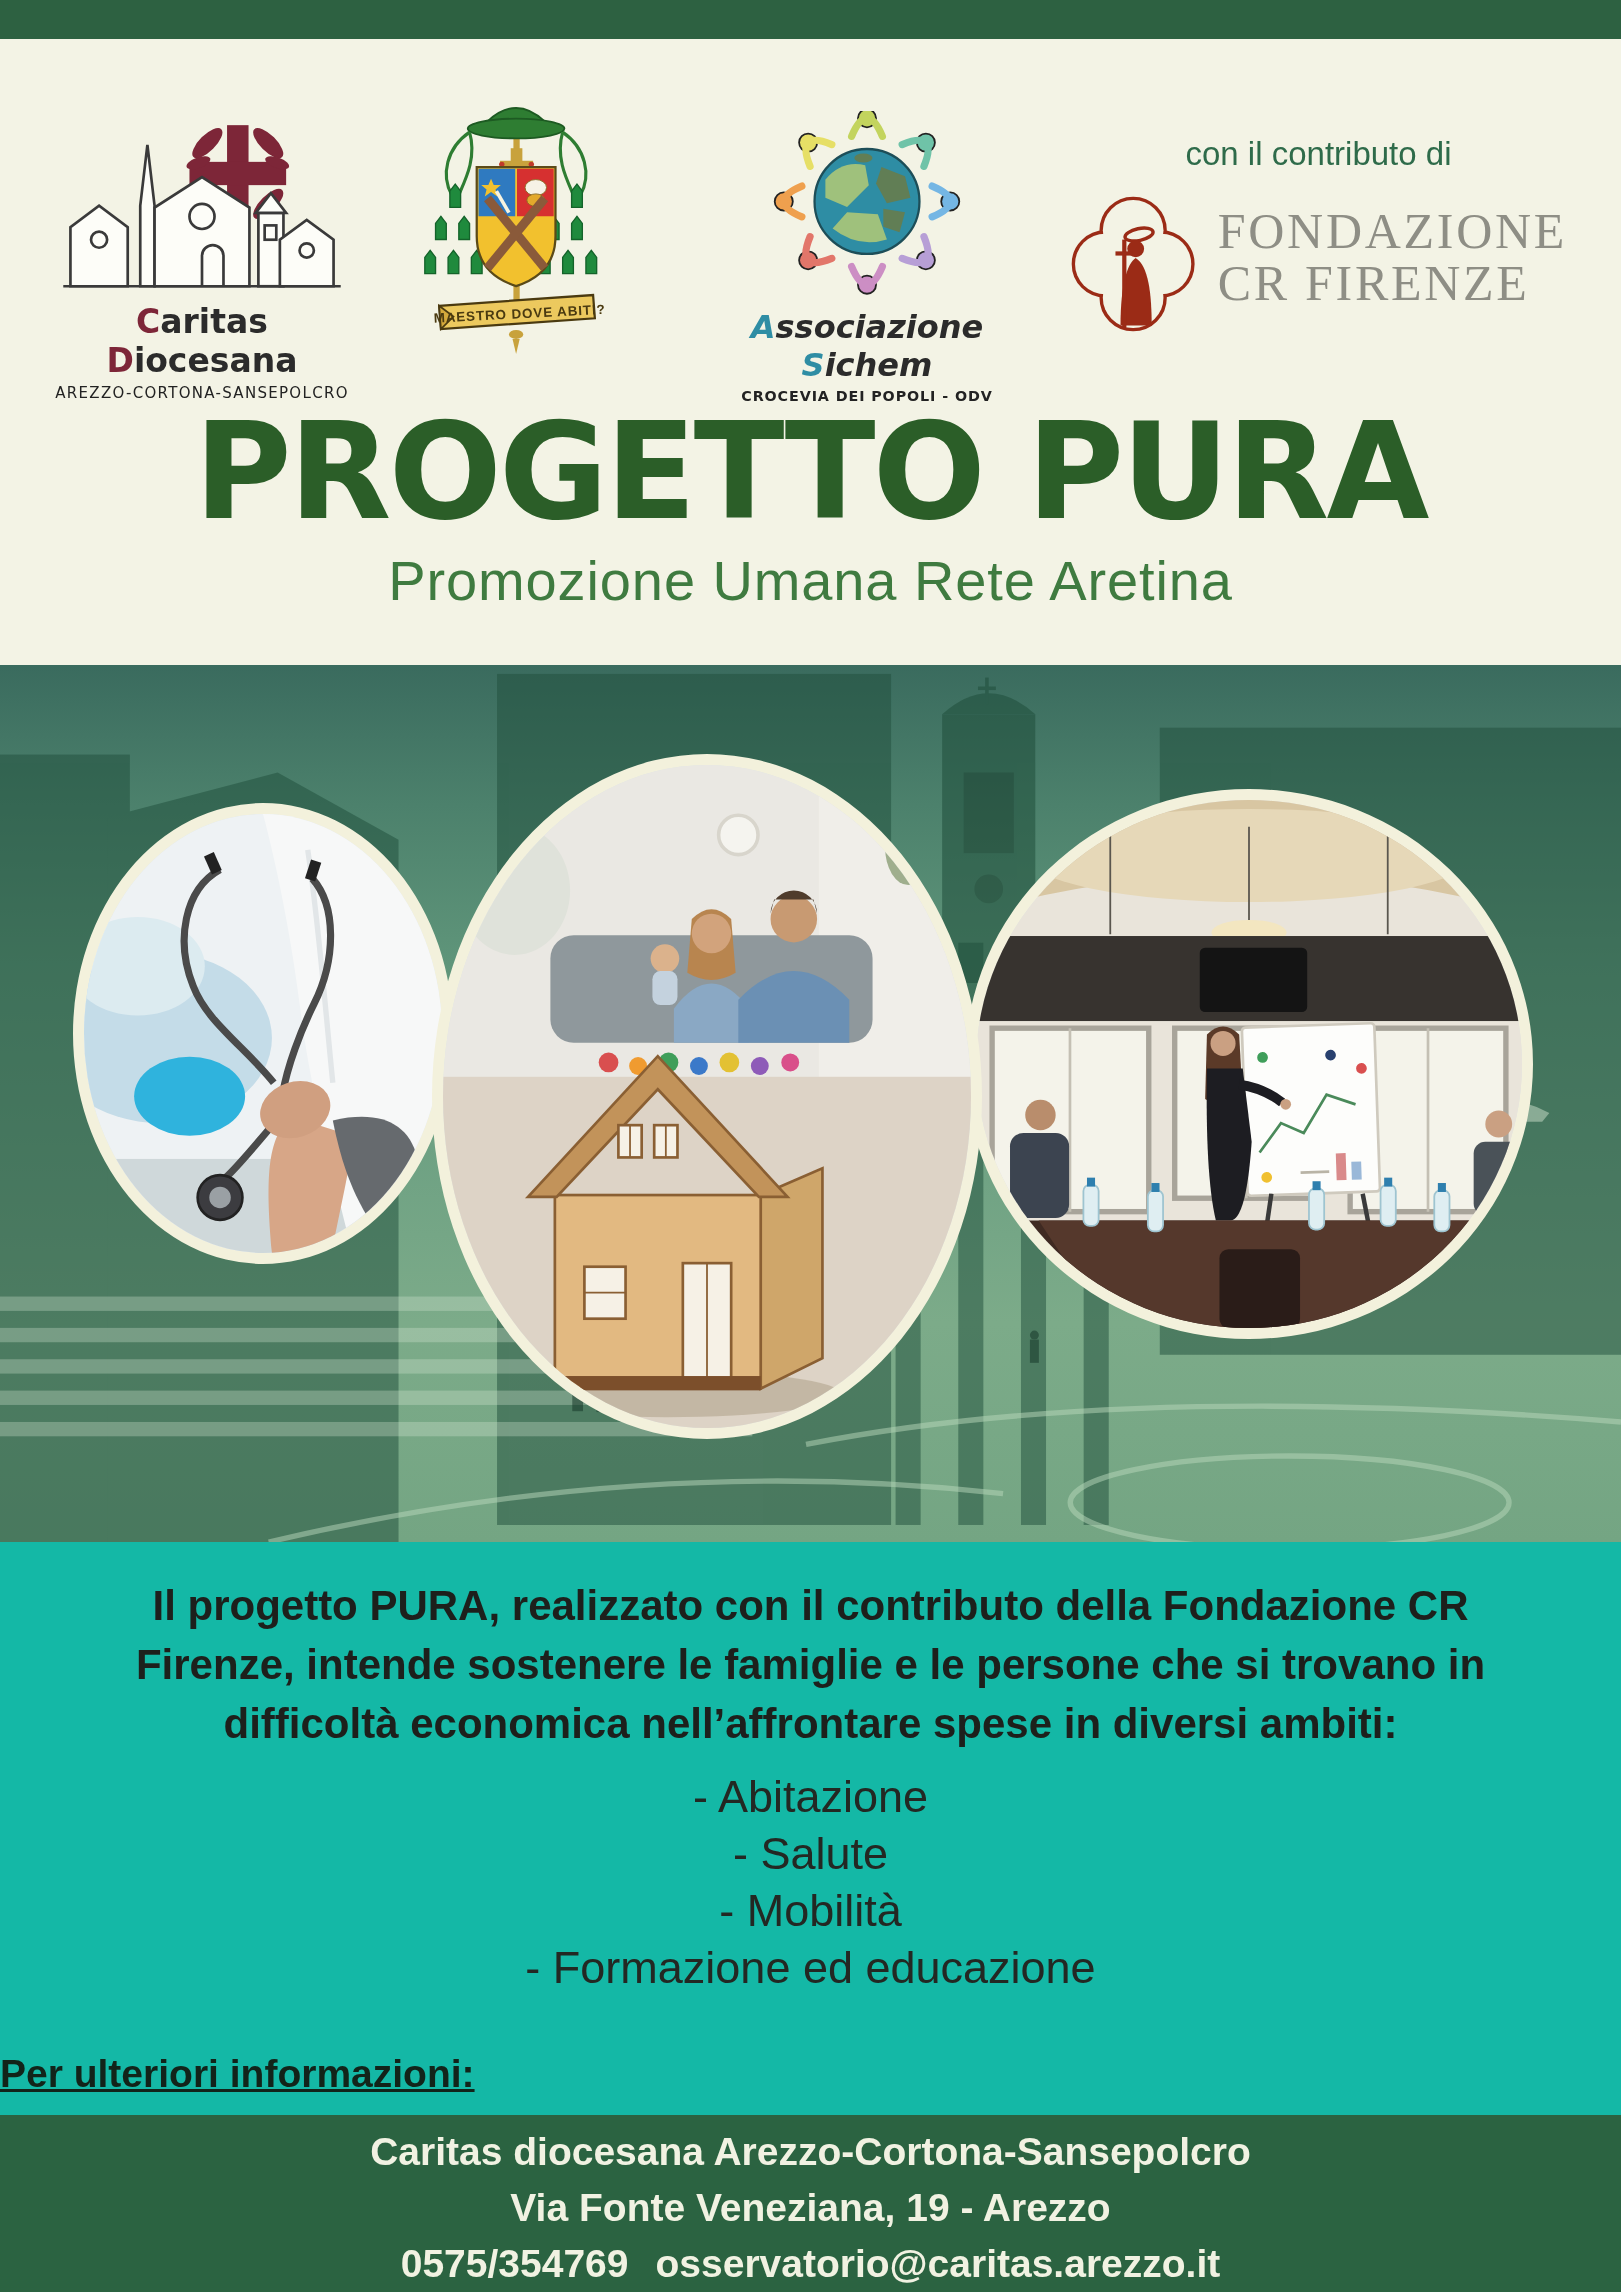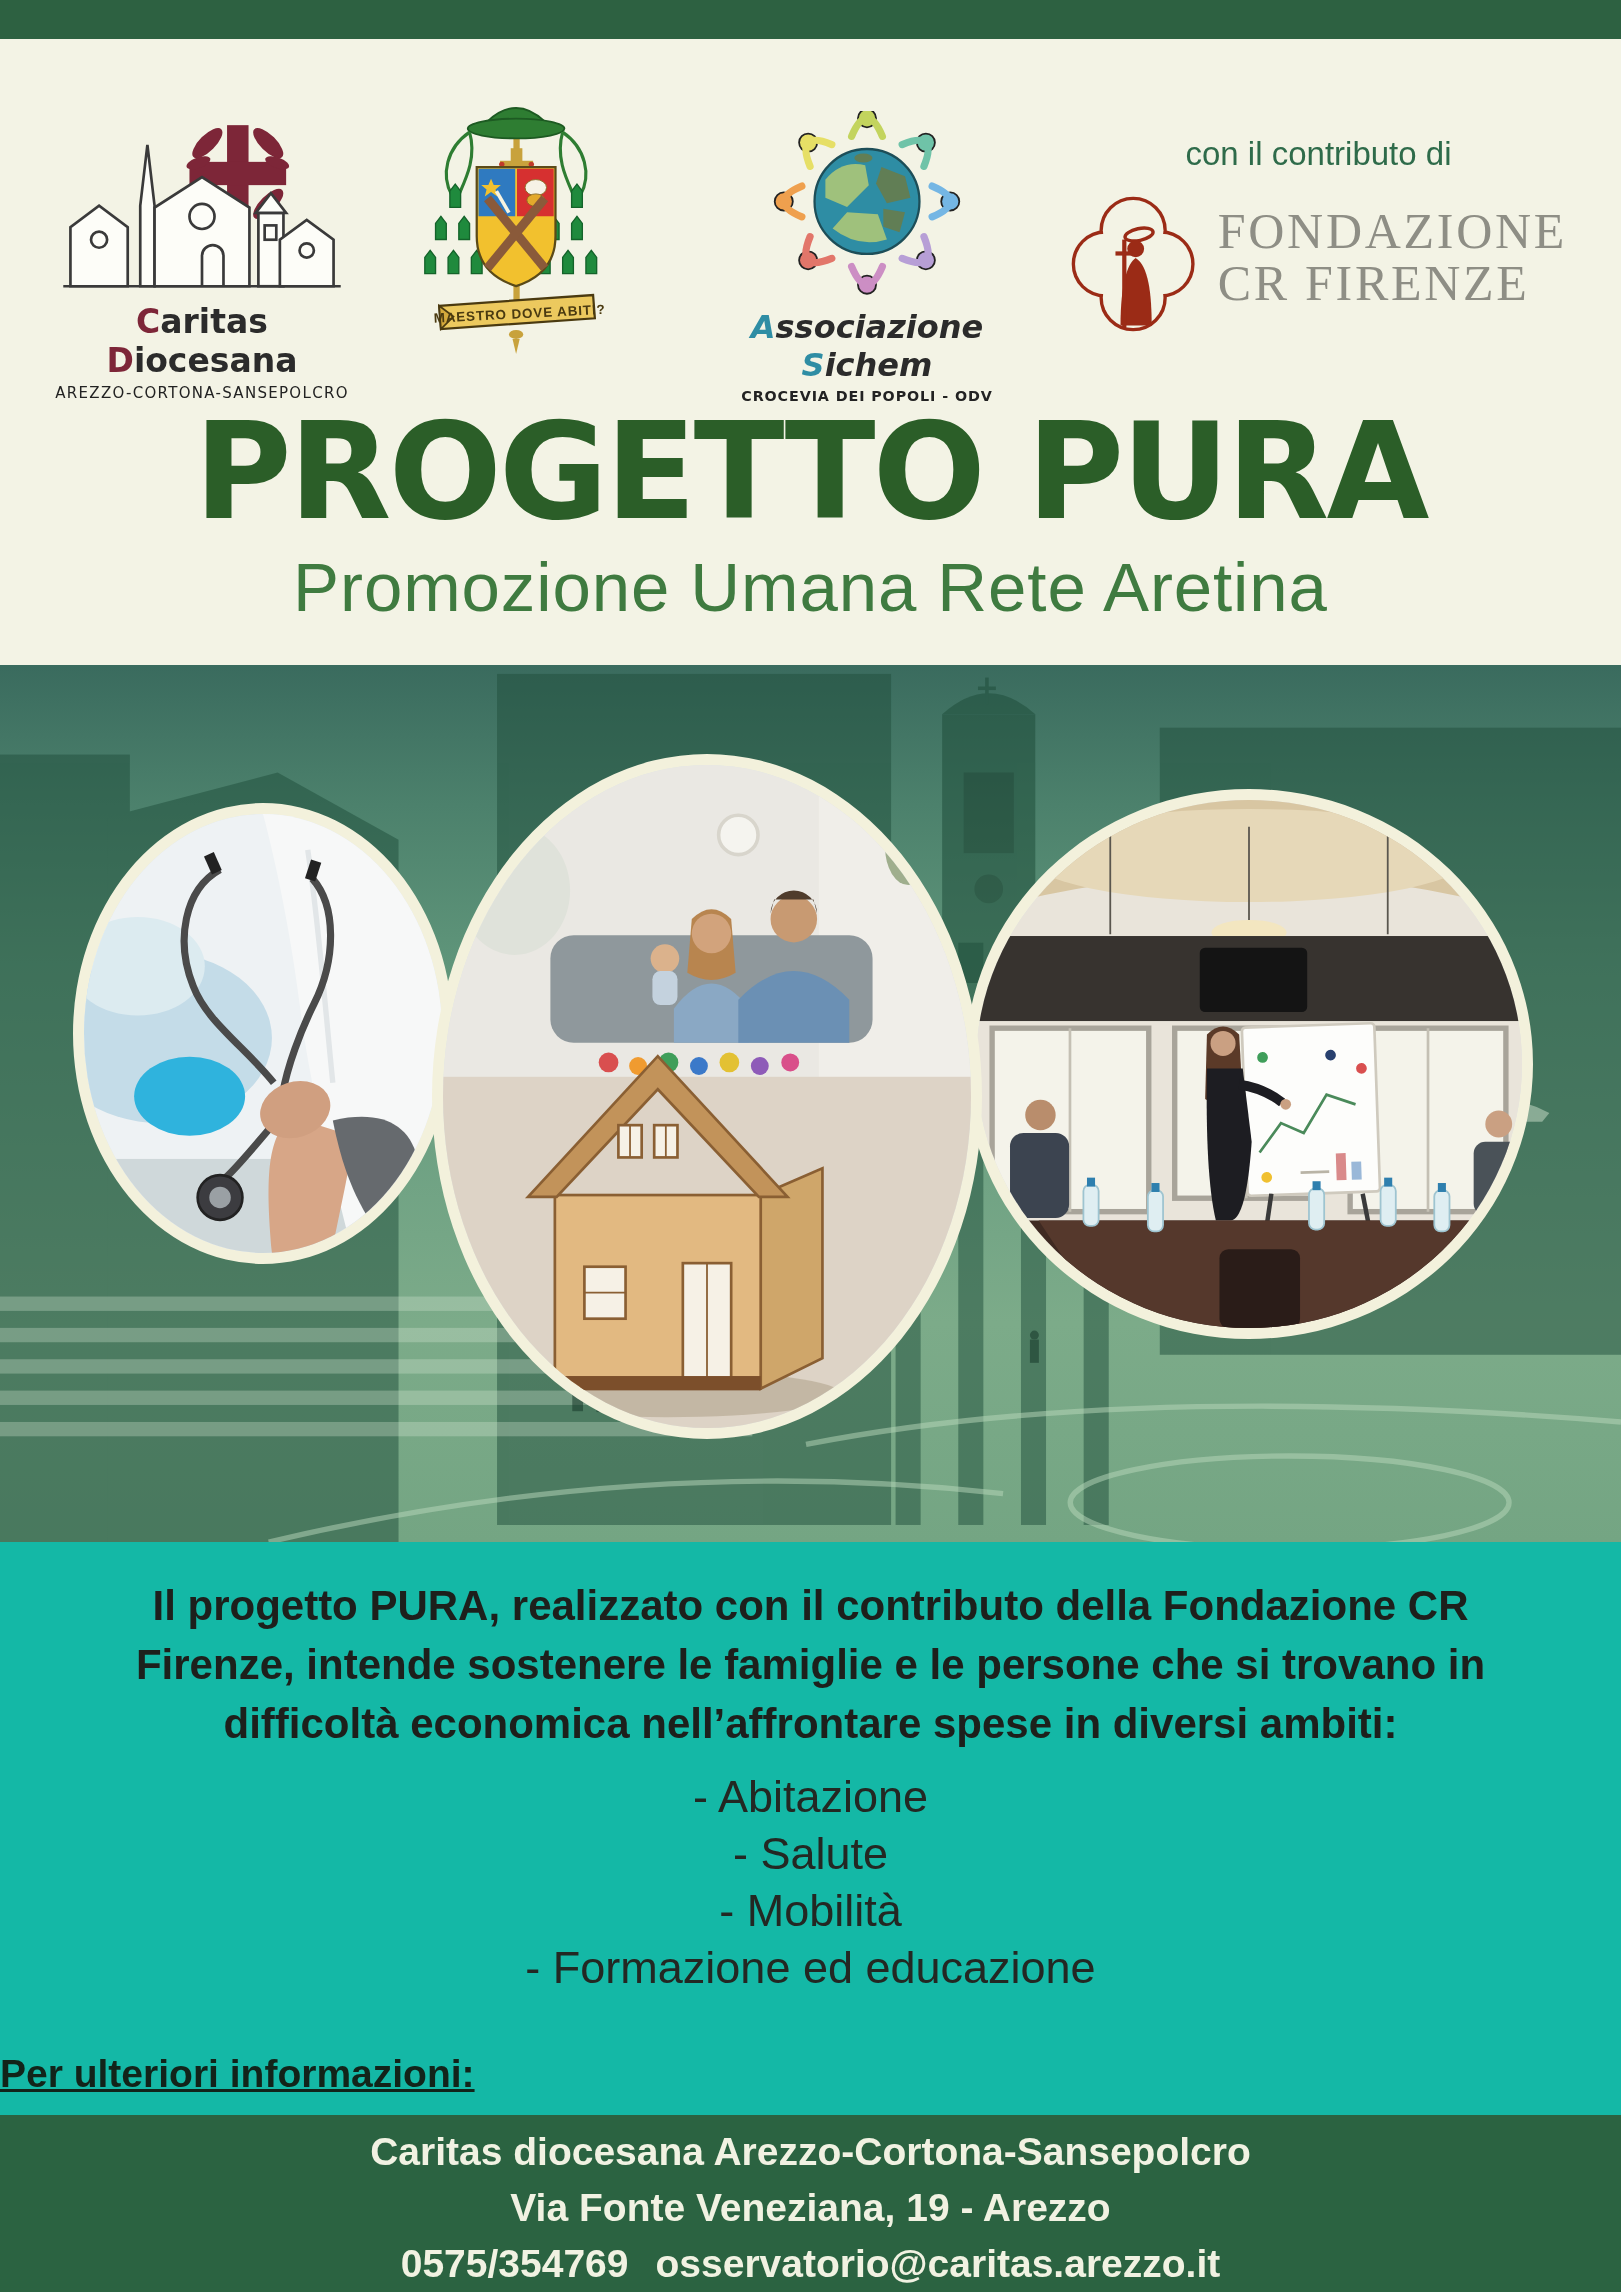--- a/index.html
+++ b/index.html
@@ -19,21 +19,21 @@
   .sichem-name .teal{color:#2e8da4;}
   .sichem-sub{font-family:"DejaVu Sans",sans-serif;font-weight:bold;font-size:14.3px;color:#222;letter-spacing:0.9px;margin-top:4.5px;}
   .fondazione{left:1070px;top:96px;width:497px;}
   .contribution{font-size:33px;color:#2e6b4a;text-align:center;margin-bottom:14.3px;}
   .fond-row{display:flex;align-items:flex-start;justify-content:center;}
   .wordmark{font-family:"Liberation Serif",serif;font-size:50px;color:#8e8e85;letter-spacing:2.7px;
     line-height:52px;text-align:left;margin-left:21.5px;padding-top:18px;}
   .title{position:absolute;left:0;top:356px;width:1621px;text-align:center;
     font-family:"DejaVu Sans",sans-serif;font-weight:bold;font-size:133px;letter-spacing:-2.7px;color:#2b5e28;}
   .subtitle{position:absolute;left:0;top:509px;width:1621px;text-align:center;
-    font-size:69px;font-weight:400;letter-spacing:0.9px;color:#3f7b40;}
+    font-size:56px;font-weight:400;letter-spacing:0.9px;color:#3f7b40;}
   
   .photos{position:absolute;left:0;top:665px;width:1621px;height:877px;overflow:hidden;
     background:linear-gradient(180deg,#3a6b5e 0%,#4c816c 16%,#5f957a 34%,#6ea183 55%,#7cab89 75%,#74a583 100%);}
   .bg-svg{position:absolute;left:0;top:0;width:100%;height:100%;}
   .oval{position:absolute;border:11.6px solid #f3f1dc;border-radius:50%;overflow:hidden;background:#dfe6e2;}
   .oval svg{display:block;width:100%;height:100%;}
   .oval-left{left:73px;top:138px;width:358px;height:439px;z-index:2;}
   .oval-center{left:432px;top:89px;width:528px;height:663px;z-index:3;}
   .oval-right{left:965px;top:124px;width:546px;height:528px;z-index:2;}
   

